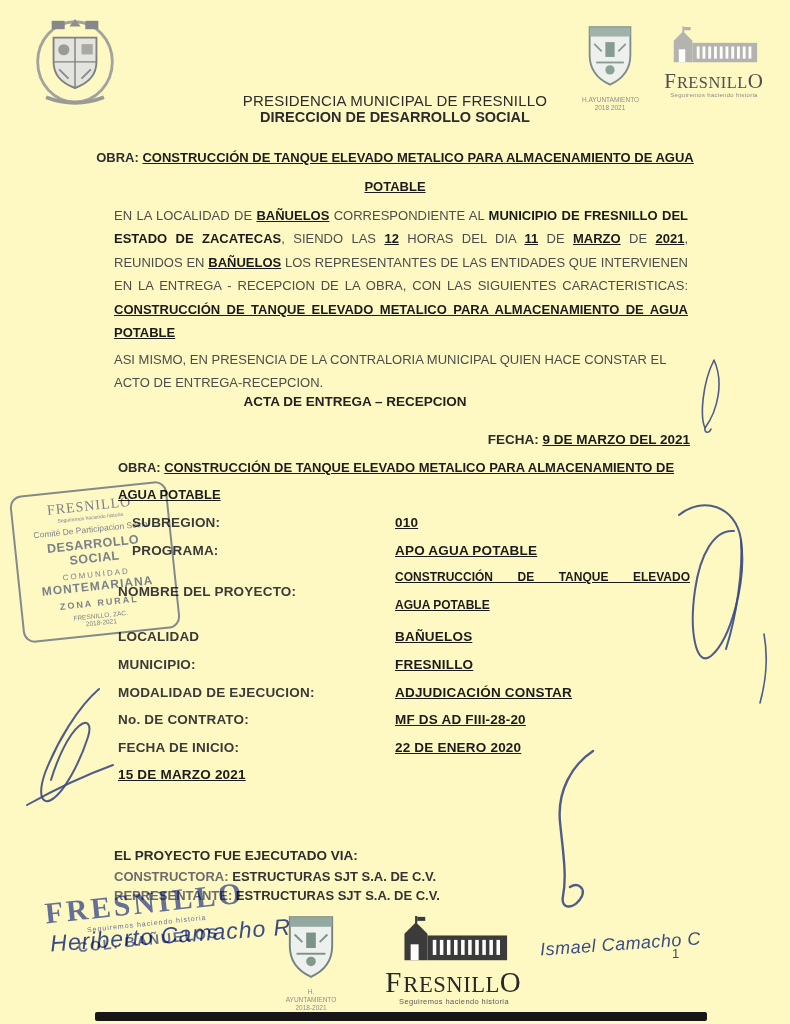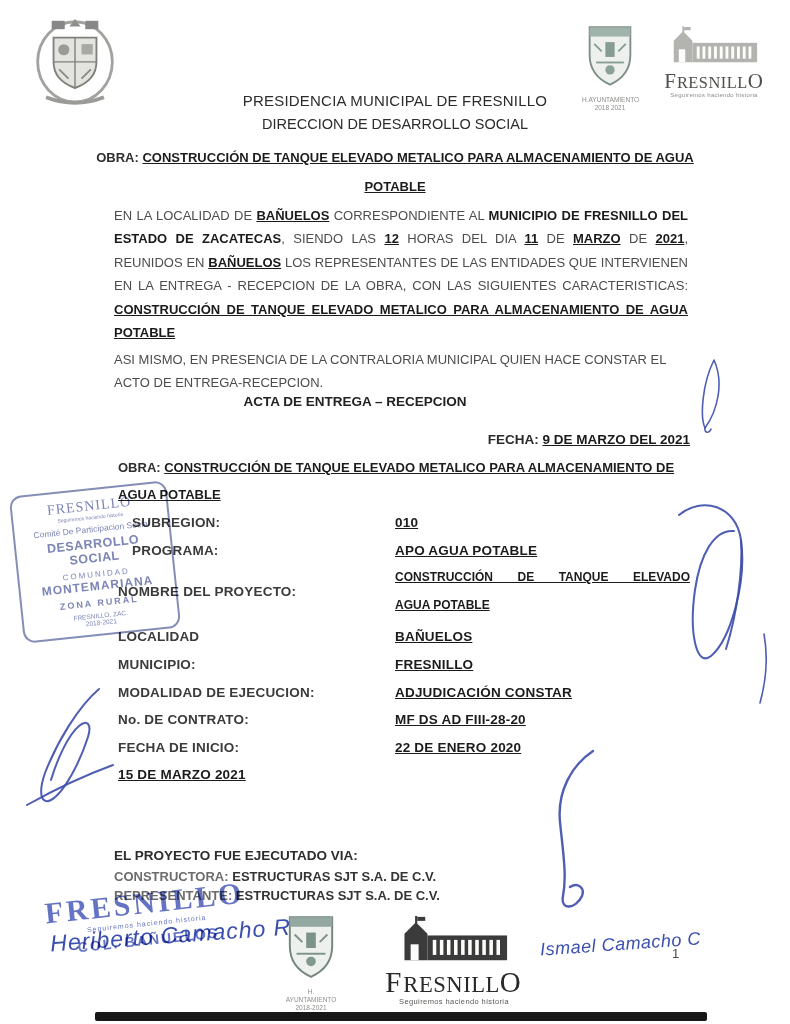--- a/index.html
+++ b/index.html
@@ -1,37 +1,37 @@
 <!DOCTYPE html>
 <html><head>
 <meta charset="utf-8">
 <style>
   * { margin:0; padding:0; box-sizing:border-box; }
   html,body { background:#9a9a9a; }
   .page {
     position:relative; width:790px; height:1024px; margin:0 auto;
-    background:#ffffff; overflow:hidden;
+    background:#fef9c3; overflow:hidden;
     font-family:"Liberation Sans", sans-serif; color:#3a3a3a;
   }
   .abs { position:absolute; }
 
   
   .coat-arms { left:33px; top:14px; }
   .crest-top { left:582px; top:22px; width:56px; text-align:center; }
   .crest-caption { font-size:6.5px; color:#8d8d89; line-height:8px; margin-top:2px; }
   .fres-top { left:660px; top:26px; width:108px; text-align:center; }
   .wordmark { font-family:"Liberation Serif", serif; line-height:1.05; }
   .fres-top .wordmark { font-size:21px; color:#4f4f4b; letter-spacing:1px; margin-top:2px; }
   .wm-mid { font-size:.78em; letter-spacing:.5px; }
   .fres-top .tagline { font-size:6px; color:#8a8a86; letter-spacing:.3px; }
 
   
   .title-block { left:0; top:92px; width:790px; text-align:center; }
   .doc-title { font-size:15px; font-weight:normal; color:#2c2c2c; letter-spacing:.2px;text-align:center; }
-  .doc-subtitle { font-size:14.5px; font-weight:normal; color:#2c2c2c; margin-top:7px; }
+  .doc-subtitle { font-size:14.5px; font-weight:bold; color:#2c2c2c; }
   .obra1 { left:95px; top:143px; width:600px; text-align:center;
            font-size:13px; font-weight:bold; line-height:29px; color:#222; }
   .obra-label { color:#2e2e2e; }
   .obra-value { text-decoration:underline; color:#1c1c1c; }
 
   
   .para1 { left:114px; top:204px; width:574px; font-size:13px; line-height:23.4px;
            text-align:justify; color:#4c4c4c; }
   .seg-b { font-weight:bold; color:#1a1a1a; }
   .seg-u { text-decoration:underline; }

